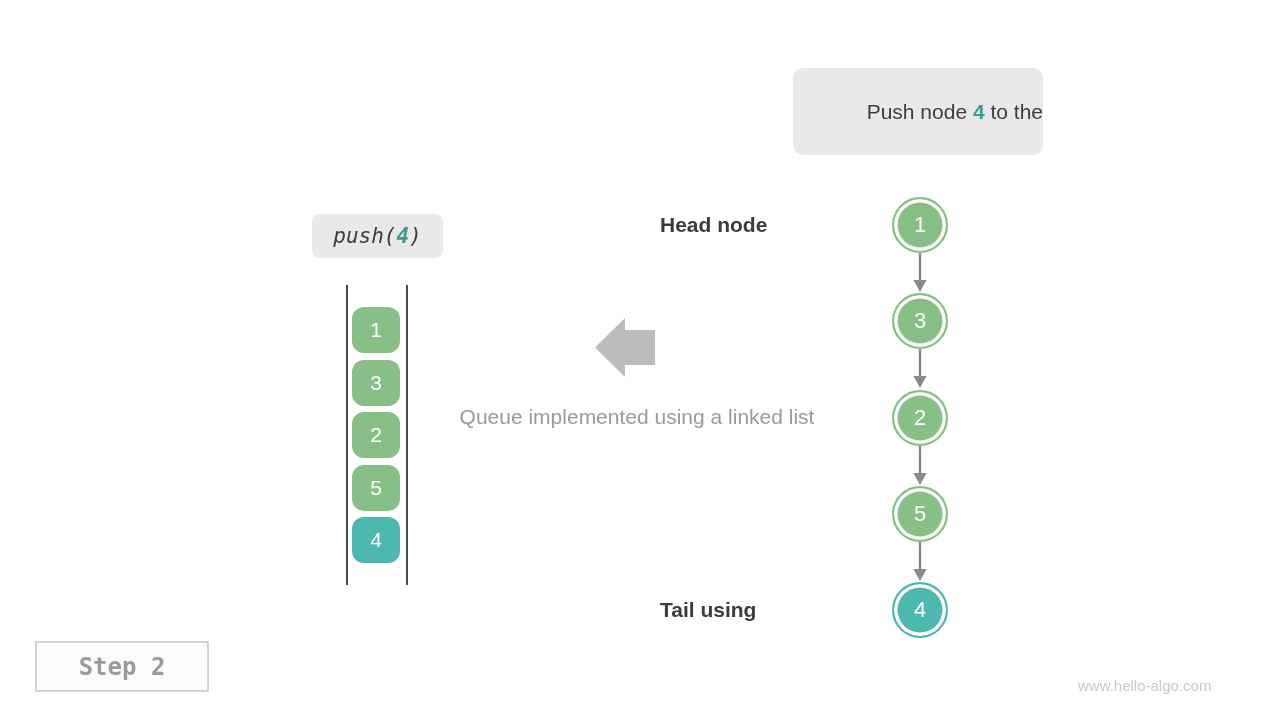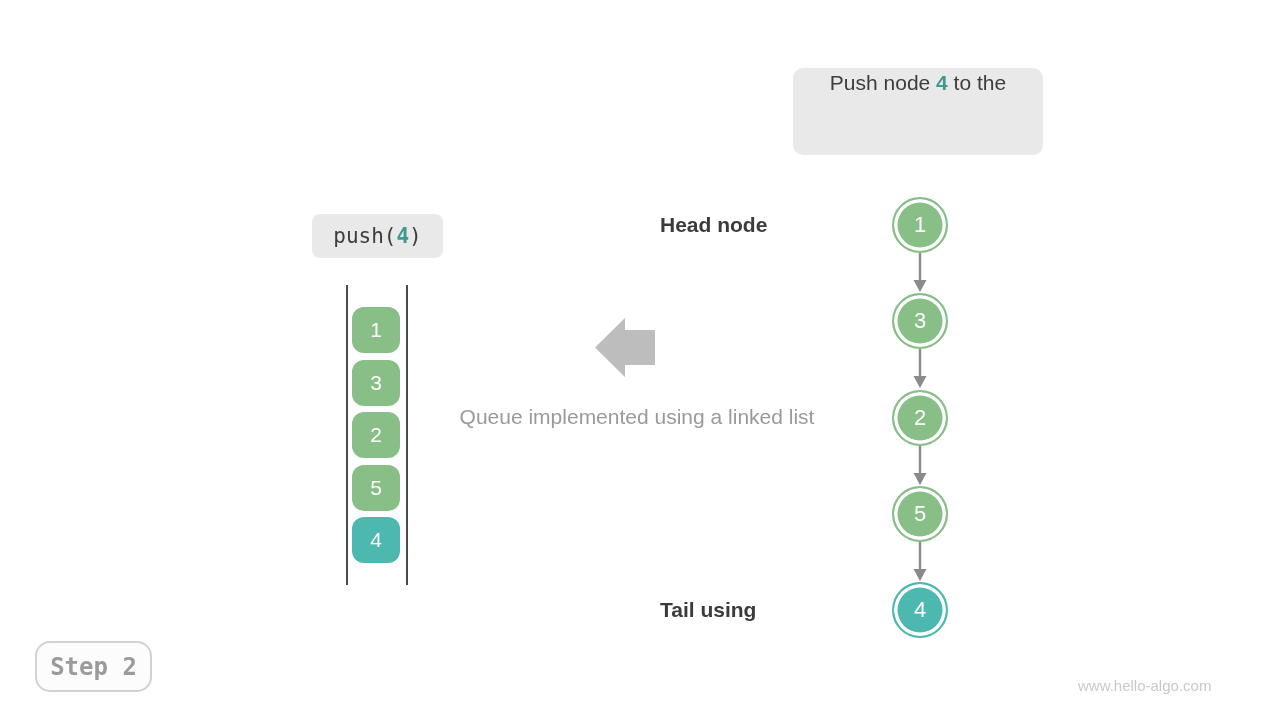--- a/index.html
+++ b/index.html
@@ -19,22 +19,22 @@
   
   .tooltip {
     position: absolute;
     left: 793px;
     top: 68px;
     width: 250px;
     height: 87px;
     background: var(--bubble-bg);
     border-radius: 10px;
     display: flex;
-    flex-direction: row;
-    align-items: flex-start;
+    flex-direction: column;
+    align-items: flex-end;
     justify-content: center;
     font-size: 21px;
     line-height: 29px;
     color: var(--dark-text);
   }
   .teal-text {
     color: var(--teal-text);
     font-weight: bold;
   }
 
@@ -46,20 +46,21 @@
     width: 131px;
     height: 44px;
     background: var(--bubble-bg);
     border-radius: 8px;
     display: flex;
     align-items: center;
     justify-content: center;
     font-family: "DejaVu Sans Mono", monospace;
     font-size: 21px;
     color: var(--dark-text);
+    font-style: italic;
   }
 
   
   .queue-wall {
     position: absolute;
     top: 285px;
     width: 2px;
     height: 300px;
     background: var(--wall-color);
   }
@@ -134,26 +135,26 @@
     line-height: 24px;
   }
   .node-label.head { top: 213px; }
   .node-label.tail { top: 598px; }
 
   
   .step-badge {
     position: absolute;
     left: 35px;
     top: 641px;
-    width: 117px;
+    width: 174px;
     height: 51px;
     box-sizing: border-box;
     background: #fcfcfc;
     border: 2px solid var(--step-border);
-    border-radius: 15px;
+    border-radius: 0;
     display: flex;
     align-items: center;
     justify-content: center;
     font-family: "DejaVu Sans Mono", monospace;
     font-weight: bold;
     font-size: 24px;
     color: var(--step-text);
   }
 
   

